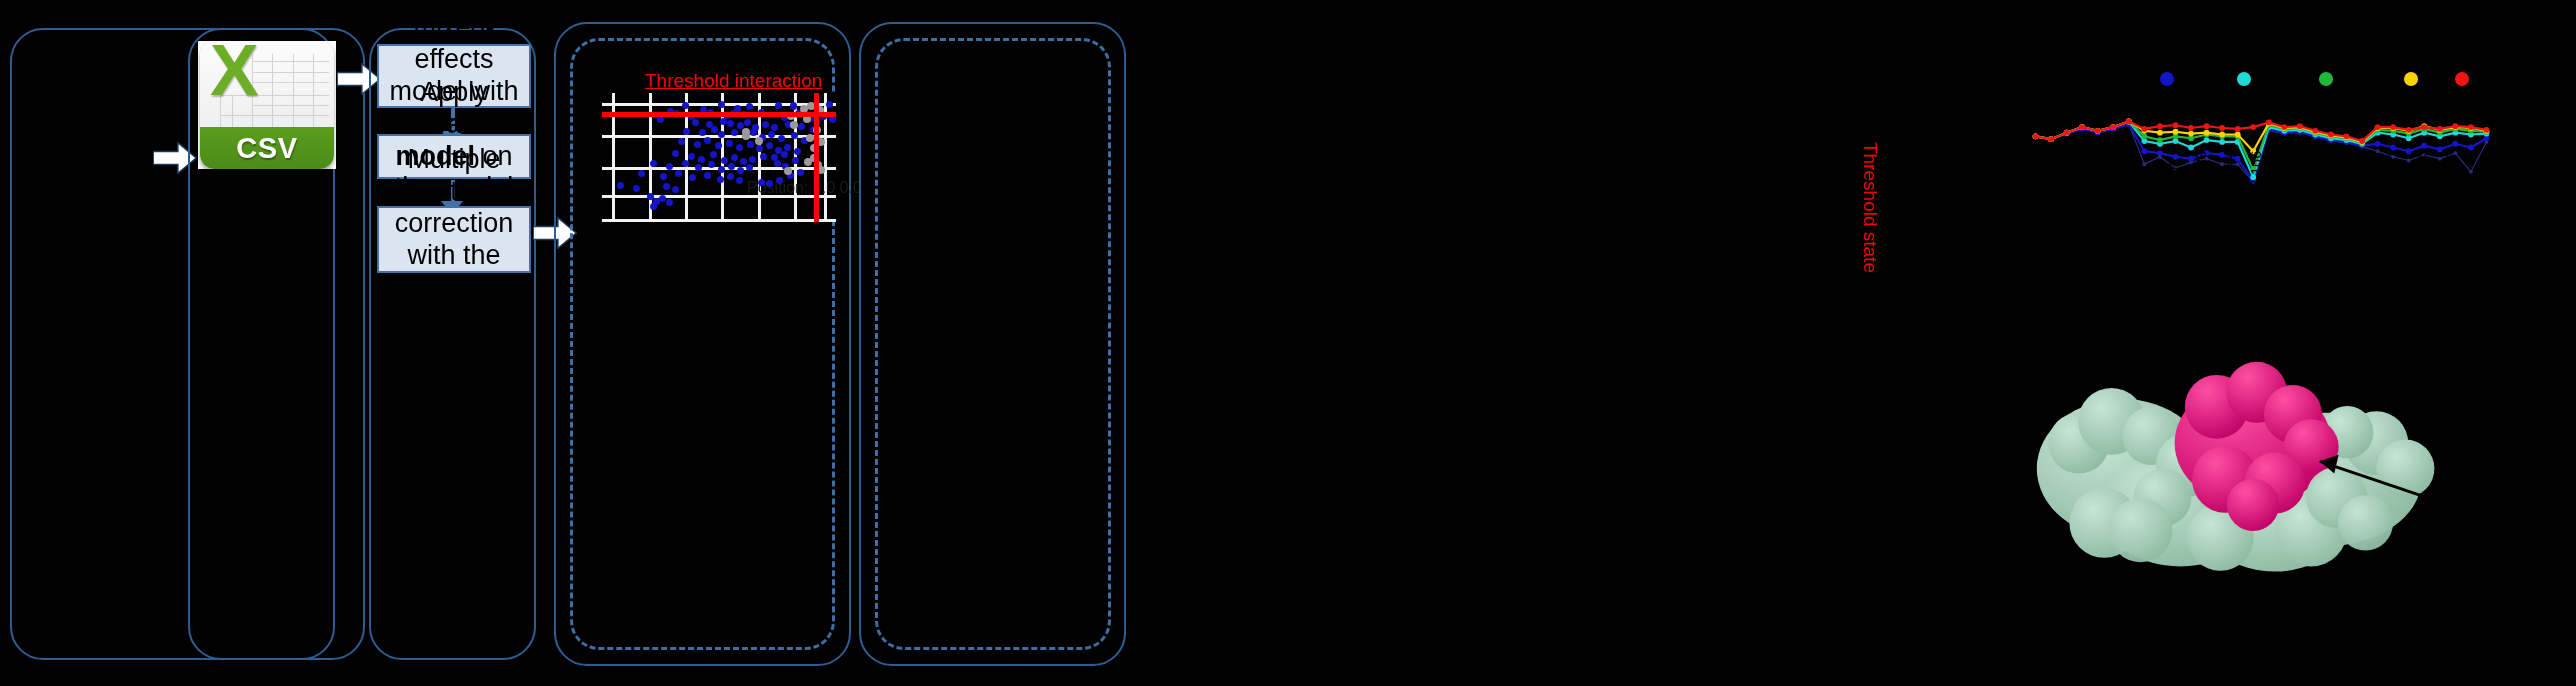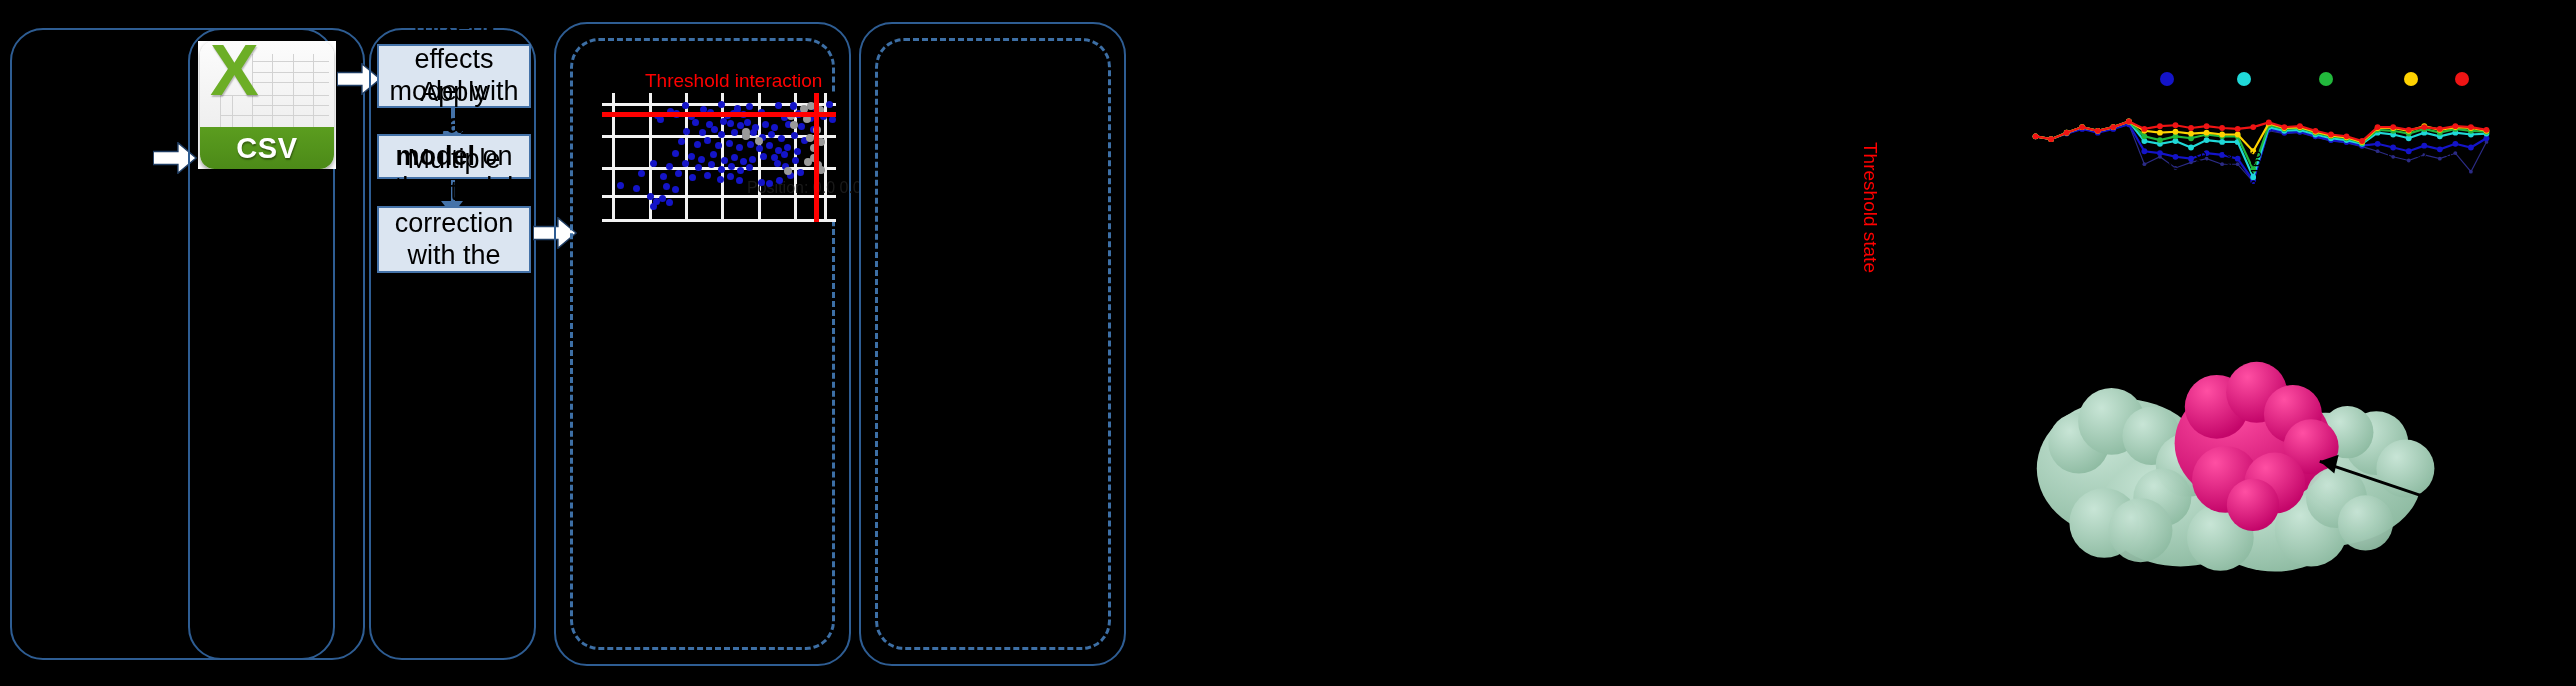--- a/index.html
+++ b/index.html
@@ -141,21 +141,21 @@
 
   <div class="arrow" style="left:533px;top:217px;width:44px;height:32px;">
     <svg width="44" height="32" viewBox="0 0 60 44">
       <polygon points="0,13 34,13 34,1 59,22 34,43 34,31 0,31" fill="#ffffff" stroke="#1f3d63" stroke-width="2"></polygon>
     </svg>
   </div>
 
   <div class="panel" style="left:554px;top:22px;width:297px;height:644px;"></div>
   <div class="panel-inner-dashed" style="left:570px;top:38px;width:265px;height:612px;"></div>
 
-  <div class="lbl-thr-int" style="left:645px;top:70px;">Threshold interaction</div>
+  <div class="lbl-thr-int" style="left:645px;top:70px;text-decoration:underline;">Threshold interaction</div>
 
   <div class="scatter" style="left:602px;top:93px;width:234px;height:129px;">
 
     <div class="gridline" style="left:0;top:10.2px;width:234px;height:2.9px;"></div>
     <div class="gridline" style="left:0;top:42px;width:234px;height:2.9px;"></div>
     <div class="gridline" style="left:0;top:74px;width:234px;height:2.9px;"></div>
     <div class="gridline" style="left:0;top:102px;width:234px;height:2.9px;"></div>
     <div class="gridline" style="left:0;top:126px;width:234px;height:2.9px;"></div>
     <div class="gridline" style="left:10.2px;top:0;width:2.9px;height:129px;"></div>
     <div class="gridline" style="left:47px;top:0;width:2.9px;height:129px;"></div>

